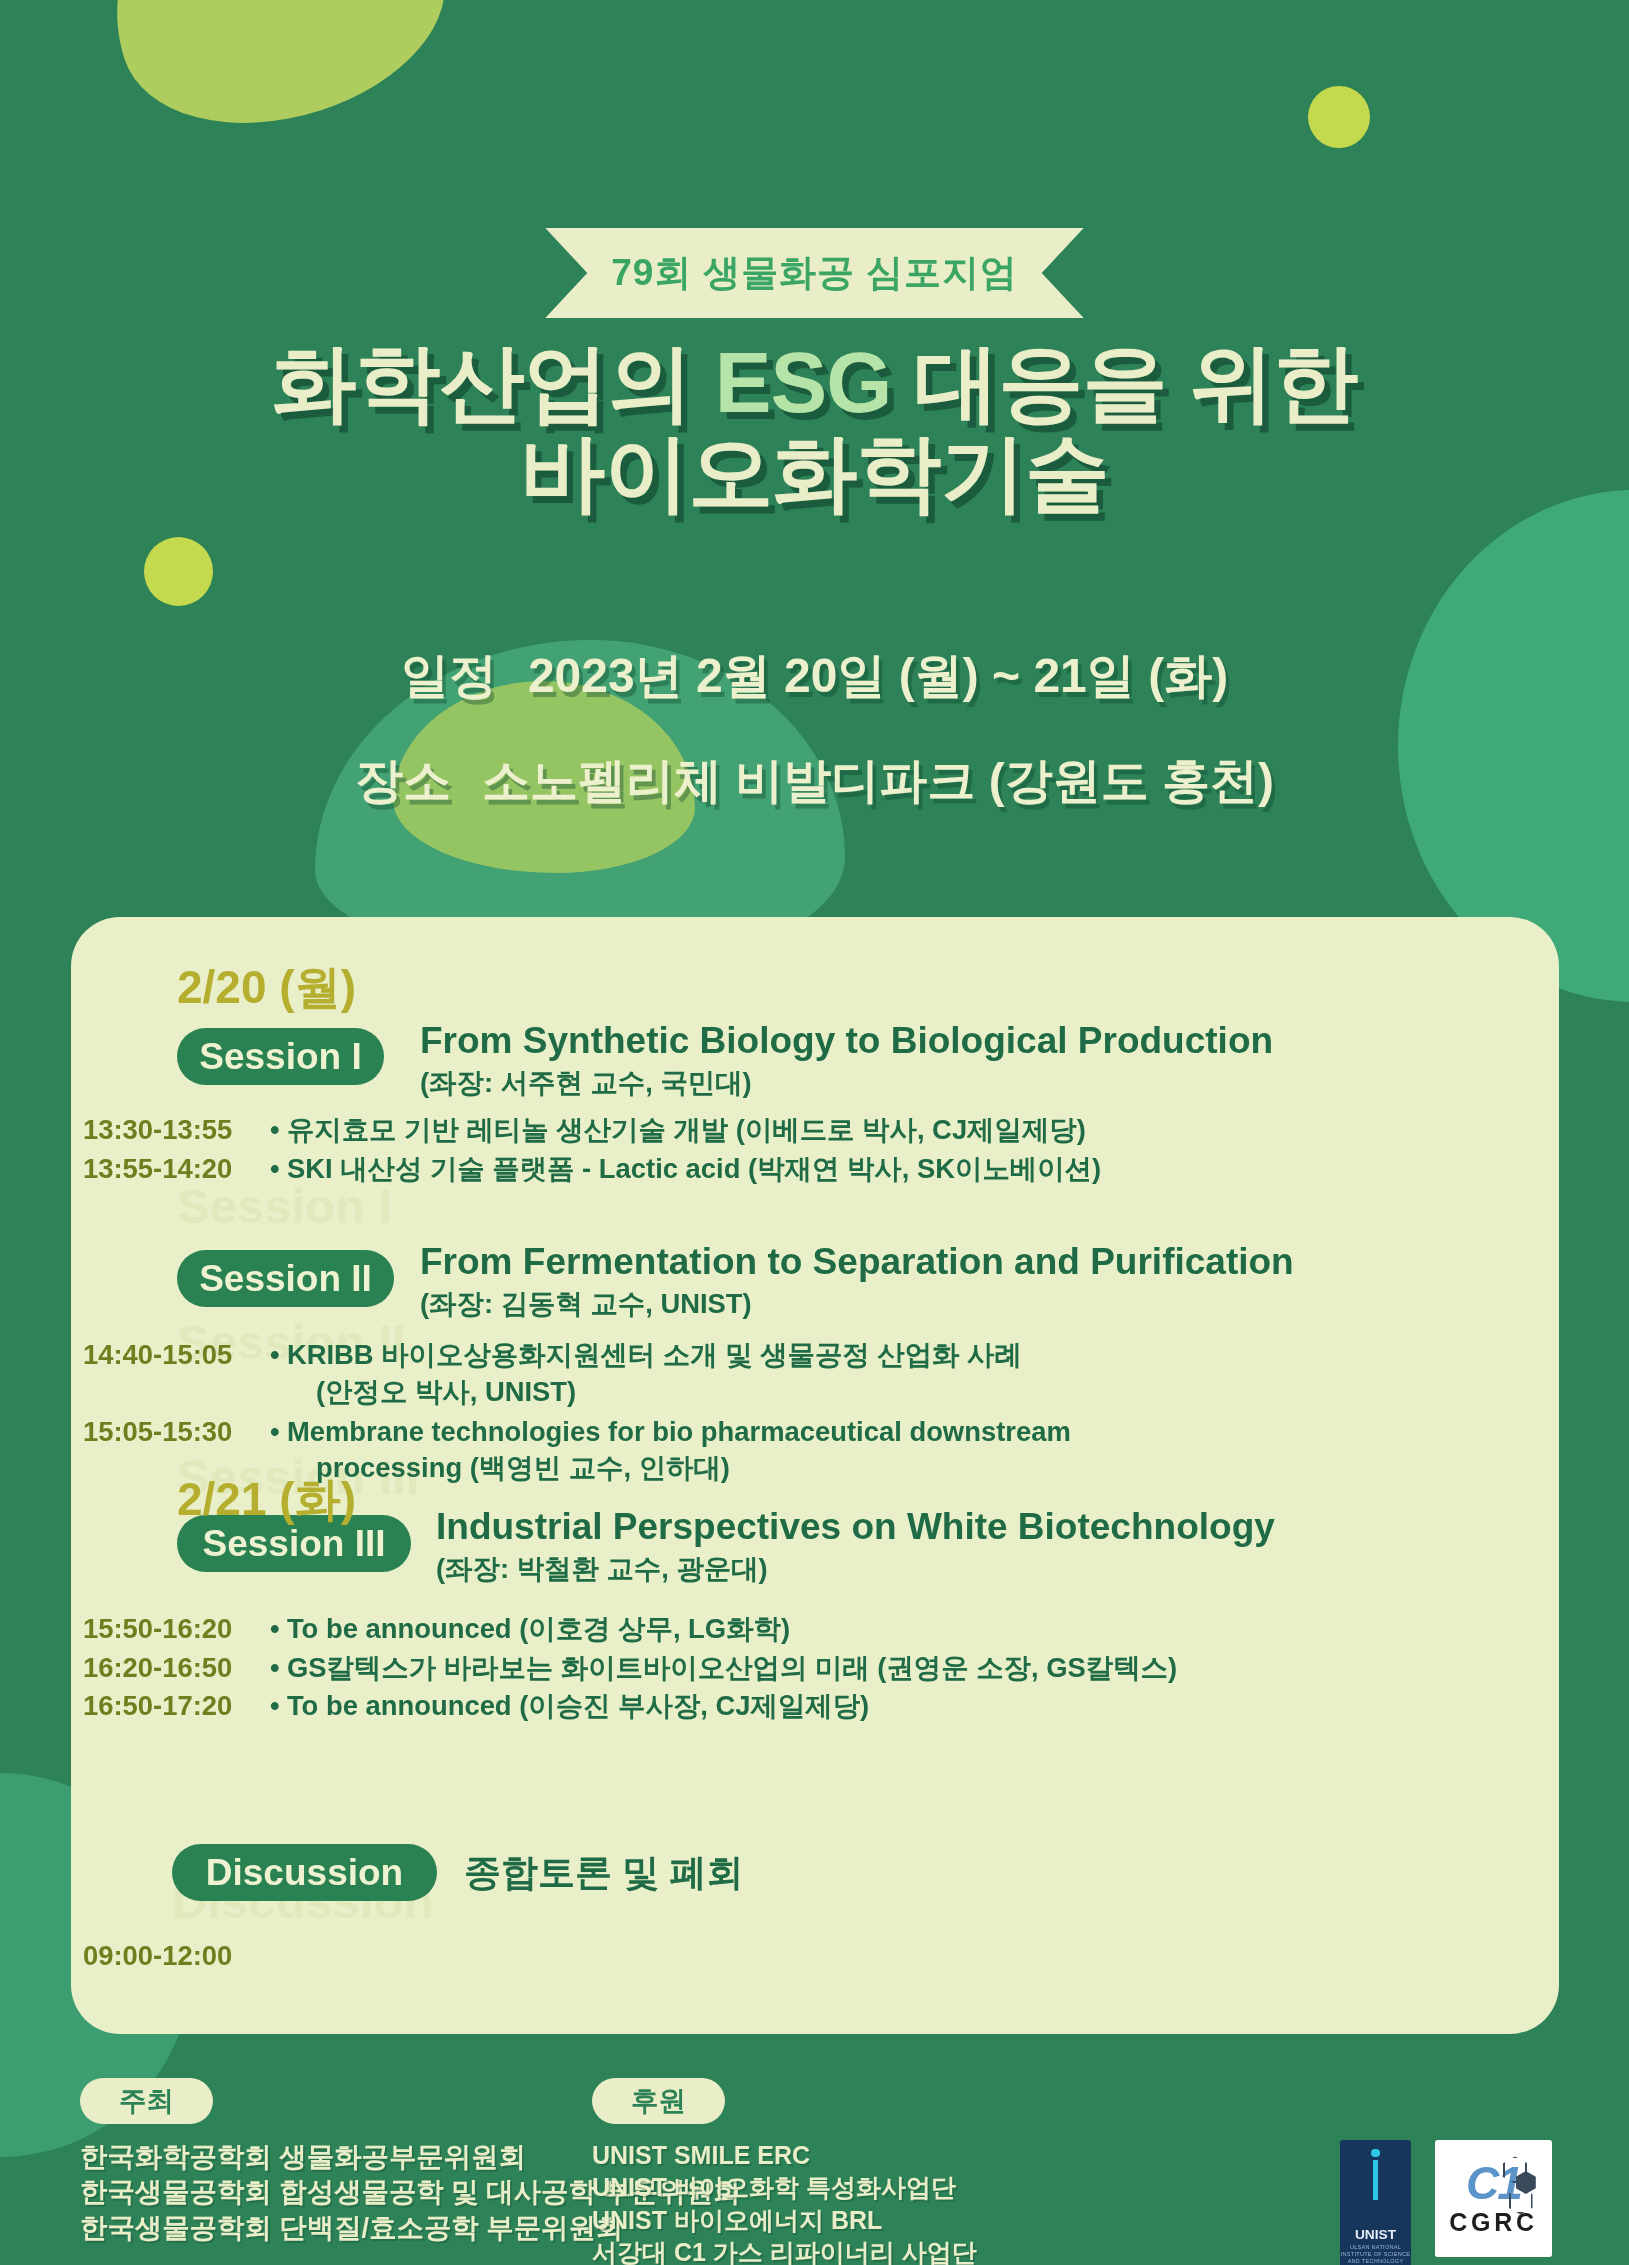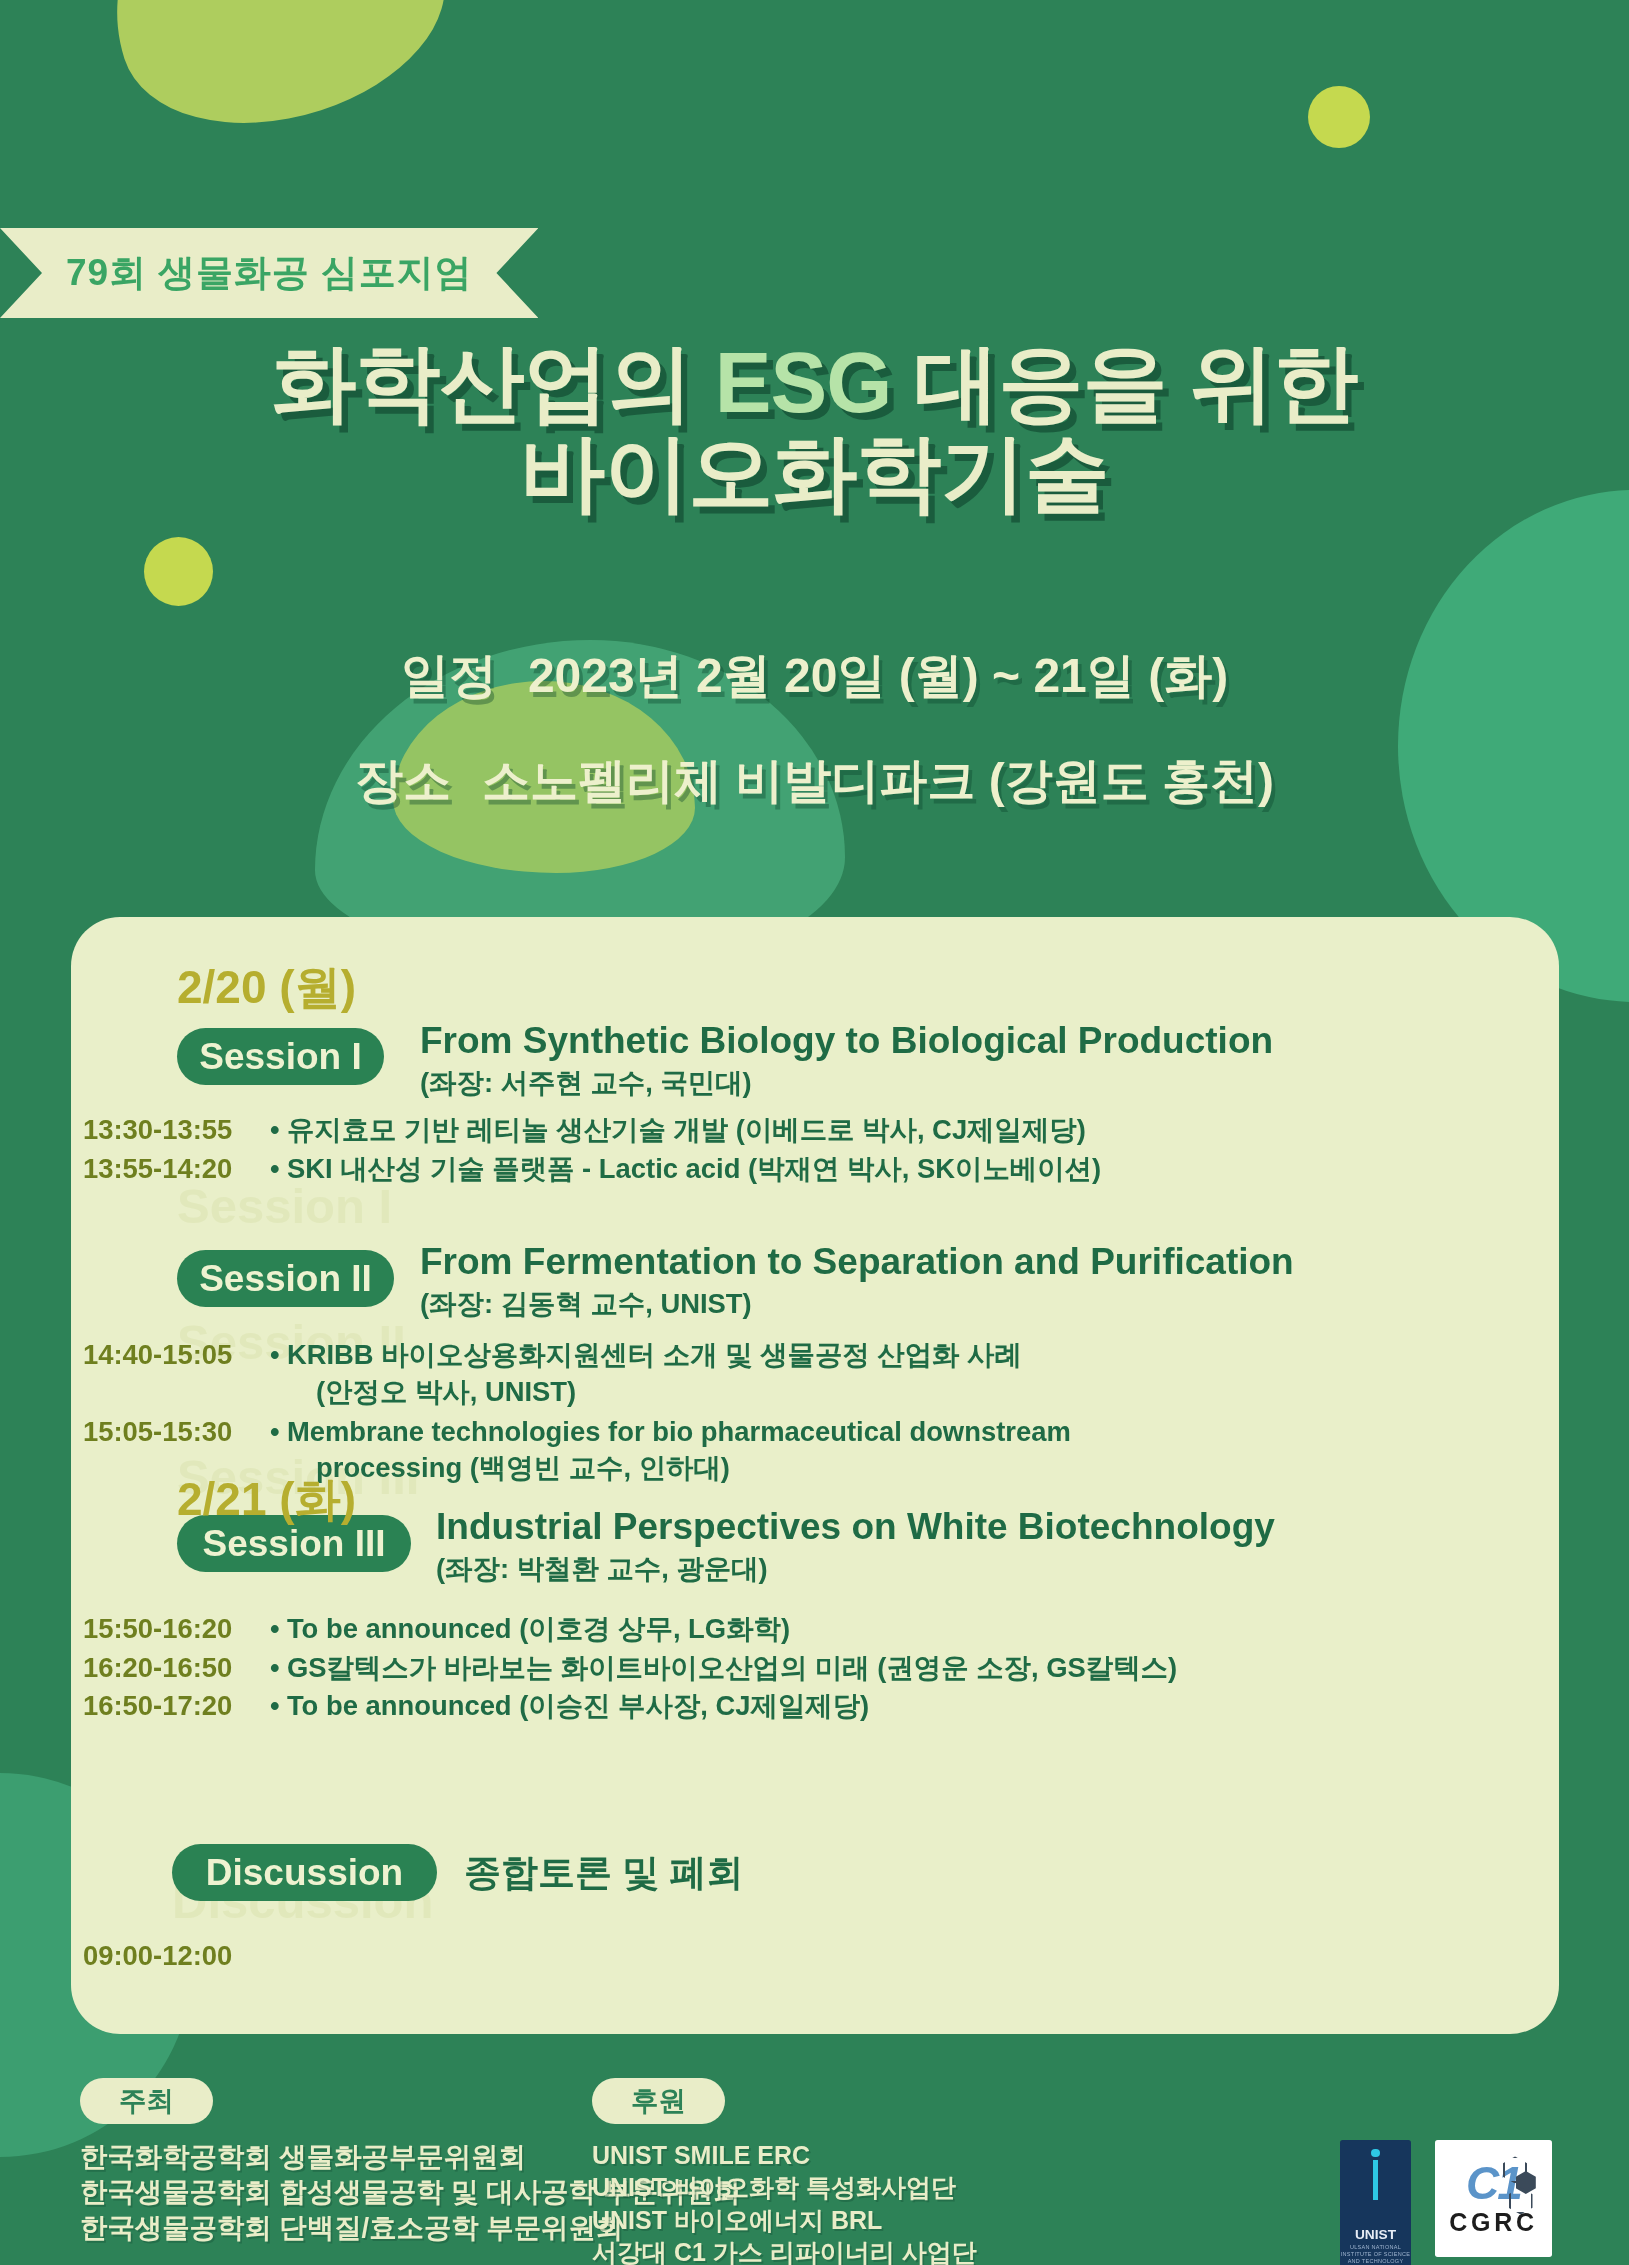--- a/index.html
+++ b/index.html
@@ -40,21 +40,21 @@
     position:absolute;left:393px;top:681px;width:302px;height:192px;
     background:#9ec862;border-radius:50% 50% 46% 54% / 62% 66% 34% 38%;
     opacity:.9;
   }
   .blob-teal-btmleft{
     position:absolute;left:-192px;top:1773px;width:384px;height:384px;
     background:#3c9e70;border-radius:50%;
   }
 
   
-  .ribbon-wrap{position:absolute;left:0;right:0;top:228px;z-index:3;display:flex;justify-content:flex-start;}
+  .ribbon-wrap{position:absolute;left:0;right:0;top:228px;z-index:3;display:flex;justify-content:center;}
   .ribbon{
     position:relative;background:#e9edc8;color:#3aa564;
     font-size:37px;font-weight:bold;letter-spacing:0.9px;
     padding:20px 66px 20px 66px;
     text-align:center;white-space:nowrap;
     filter:drop-shadow(6.4px 8.2px 0 rgba(16,74,48,.55));
     clip-path:polygon(0 0,100% 0,calc(100% - 42px) 50%,100% 100%,0 100%,42px 50%);
   }
 
   

